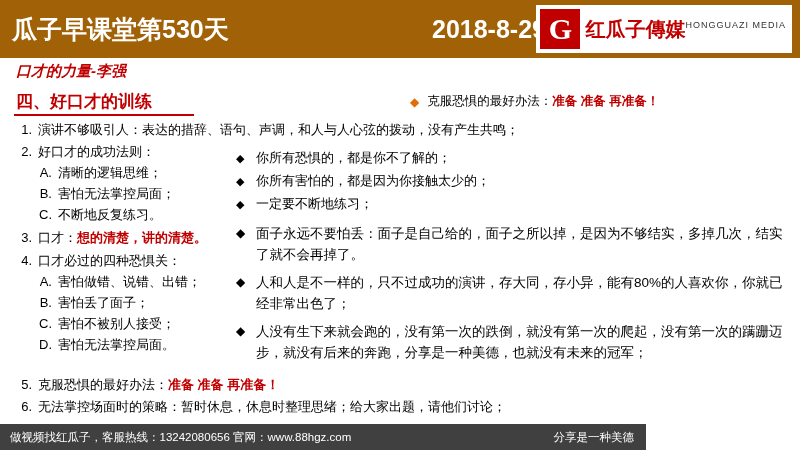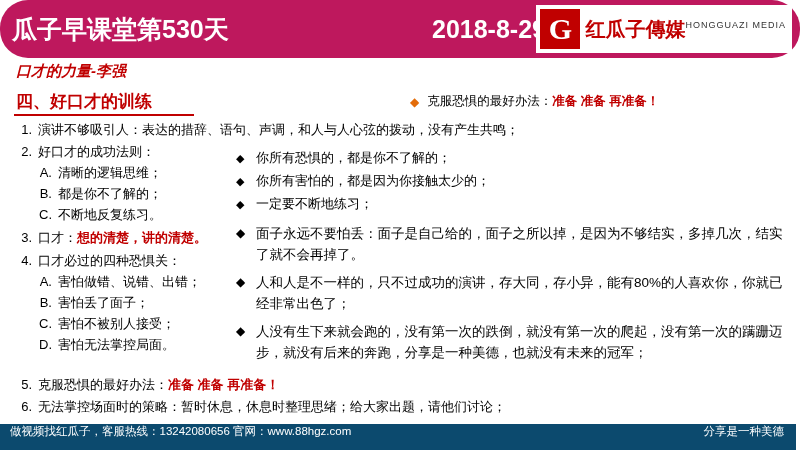--- a/index.html
+++ b/index.html
@@ -19,24 +19,23 @@
     height: 450px;
     box-sizing: border-box;
   }
 
   
   .header {
     position: absolute;
     top: 0; left: 0;
     width: 800px;
     height: 58px;
-    background: #be185d;
-    display: flex;
-    align-items: center;
-    border-radius: 28px;
+    background: #a16207;
+    display: flex;
+    align-items: center;
   }
   .header-title {
     color: #ffffff;
     font-size: 25px;
     font-weight: bold;
     margin-left: 12px;
     letter-spacing: 0px;
     white-space: nowrap;
   }
   .header-date {
@@ -229,26 +228,27 @@
     color: #000000;
     line-height: 20px;
     white-space: nowrap;
   }
 
   
   .footer {
     position: absolute;
     bottom: 0;
     left: 0;
-    width: 796px;
+    width: 646px;
     height: 26px;
-    background: #0c4a6e;
+    background: #404040;
     color: #ffffff;
     font-size: 11.5px;
     display: flex;
+    align-items: center;
   }
   .footer-left { margin-left: 10px; white-space: nowrap; }
   .footer-right { position: absolute; right: 12px; white-space: nowrap; }
 </style>
 </head>
 <body>
 
 <div class="slide">
 
   <div class="header">
@@ -288,21 +288,21 @@
         <span class="num-marker">2.</span>
         <span class="num-text">好口才的成功法则：</span>
       </div>
 
       <div class="sub-item">
         <span class="sub-marker">A.</span>
         <span class="num-text">清晰的逻辑思维；</span>
       </div>
       <div class="sub-item">
         <span class="sub-marker">B.</span>
-        <span class="num-text">都是你不了解的；</span>
+        <span class="num-text">害怕无法掌控局面；</span>
       </div>
       <div class="sub-item">
         <span class="sub-marker">C.</span>
         <span class="num-text">不断地反复练习。</span>
       </div>
 
       <div class="num-item" style="margin-top:3px;">
         <span class="num-marker">3.</span>
         <span class="num-text"><span>口才：</span><span class="bold-red">想的清楚，讲的清楚。</span></span>
       </div>

